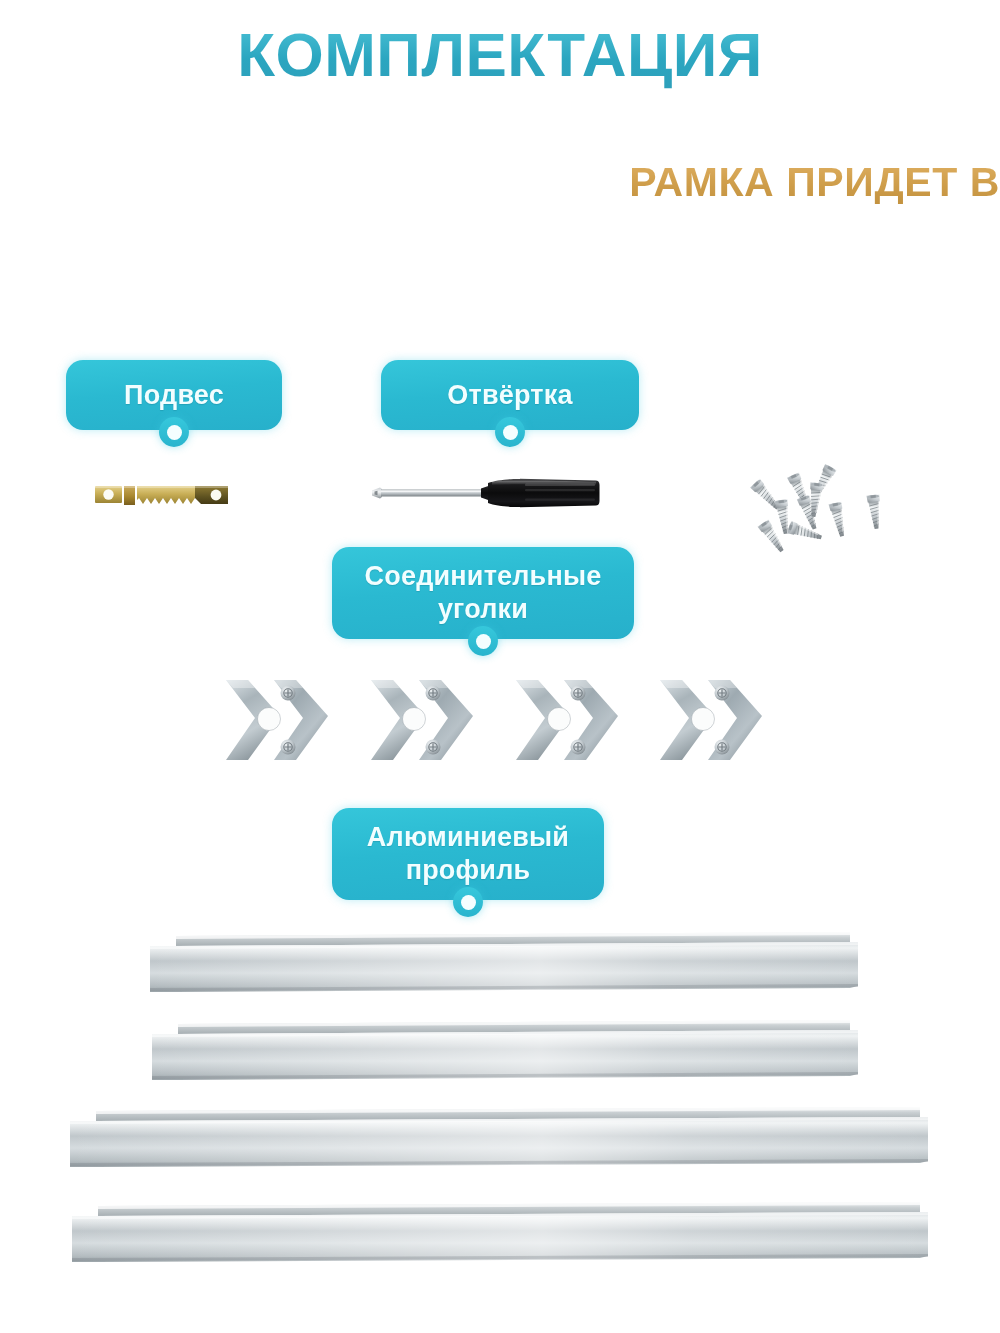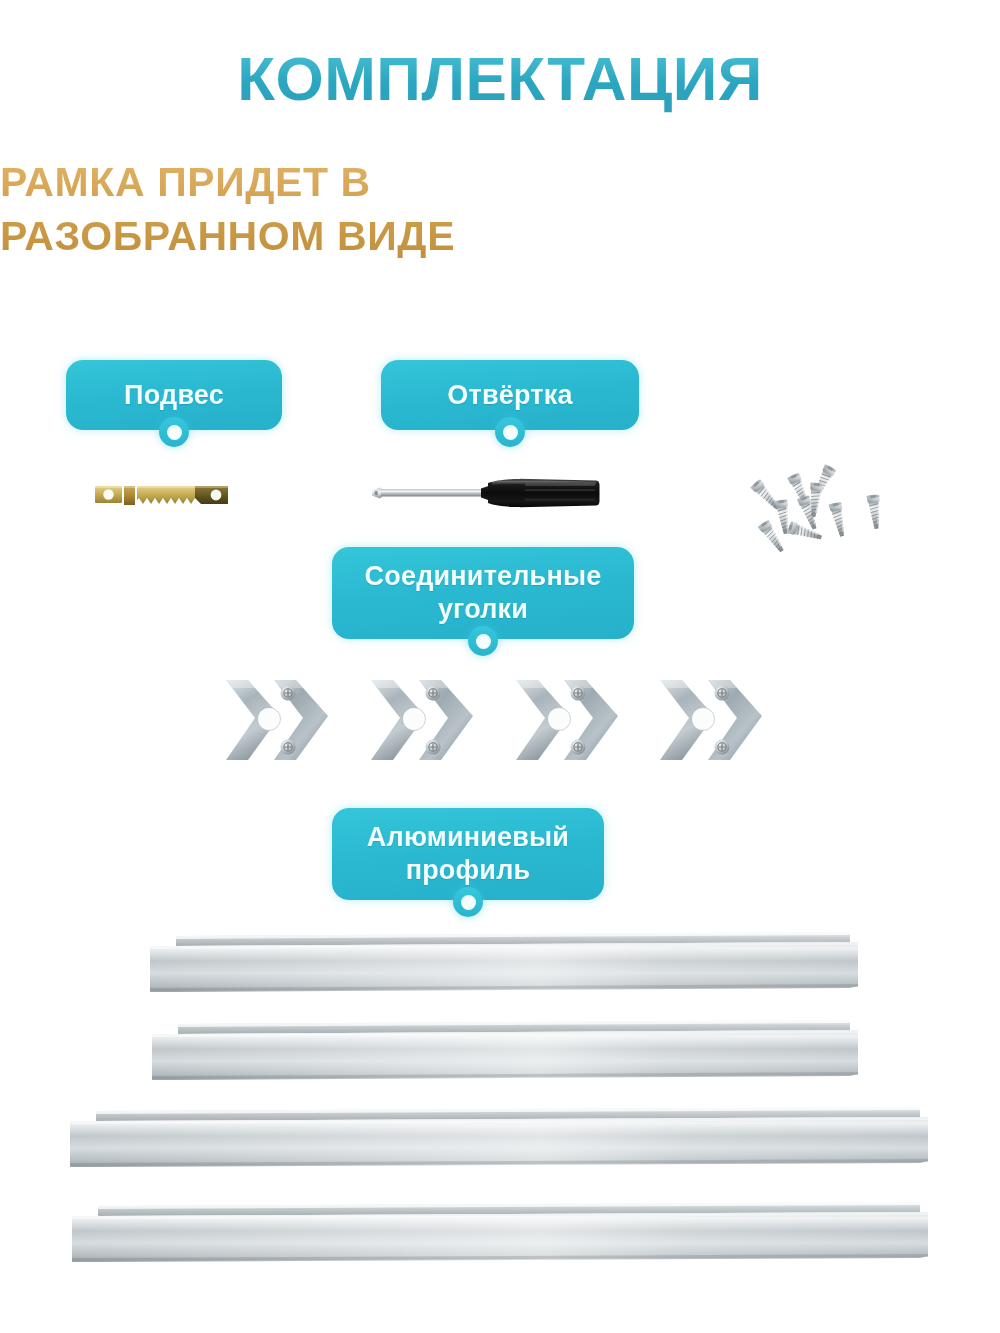--- a/index.html
+++ b/index.html
@@ -31,30 +31,29 @@
     width: 1000px;
     text-align: center;
     font-size: 62px;
     line-height: 74px;
     font-weight: 700;
     letter-spacing: 0.5px;
     color: #2BAFC8;
     background: linear-gradient(180deg, #4FC4D8 0%, #2BA6C0 55%, #2E9FBA 100%);
     -webkit-background-clip: text;
     background-clip: text;
-    margin-top: 24px;
     -webkit-text-fill-color: transparent;
   }
 
   .sub-title {
     position: absolute;
     top: 155px;
     left: 0;
     width: 1000px;
-    text-align: left;
+    text-align: right;
     font-size: 41px;
     line-height: 54px;
     font-weight: 700;
     letter-spacing: 0.6px;
     color: #D2A04E;
     background: linear-gradient(180deg, #E3B468 0%, #D09F4C 50%, #C08F3C 100%);
     -webkit-background-clip: text;
     background-clip: text;
     -webkit-text-fill-color: transparent;
   }
@@ -138,21 +137,20 @@
 </style>
 </head>
 <body>
 
 <div class="page">
 
   <div class="main-title">КОМПЛЕКТАЦИЯ</div>
 
   <div class="sub-title">
     <div>РАМКА ПРИДЕТ В</div>
-    <div>РАЗОБРАННОМ ВИДЕ</div>
   </div>
 
   <div class="callout" id="callout-hanger">
     <span class="ctext">Подвес</span>
     <span class="pin"></span>
   </div>
 
   <div class="callout" id="callout-screwdriver">
     <span class="ctext">Отвёртка</span>
     <span class="pin"></span>

